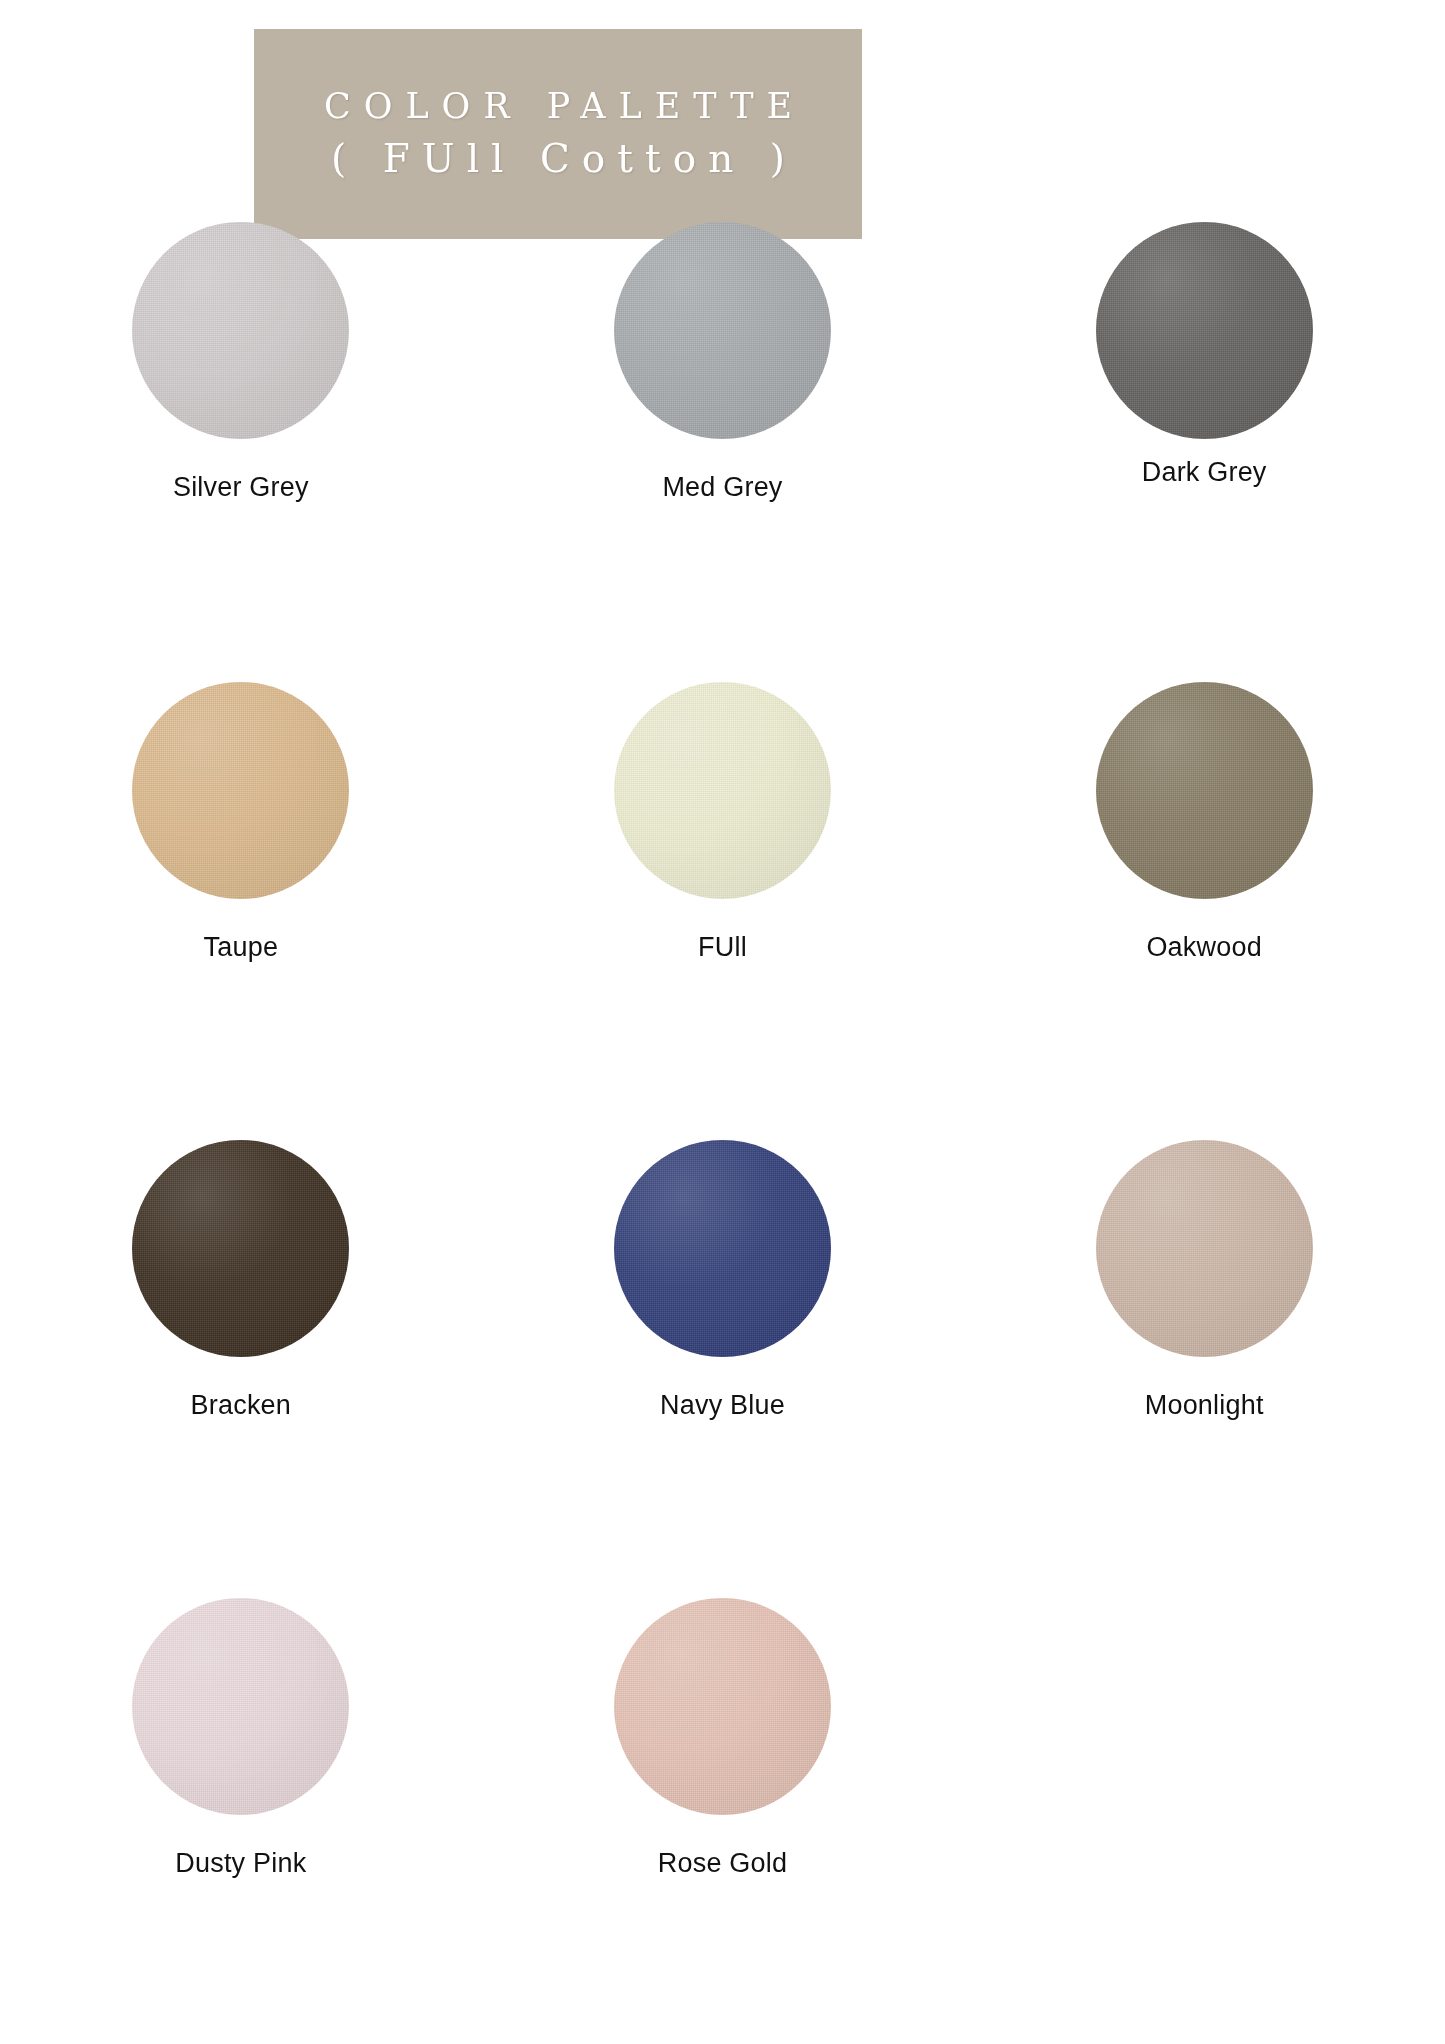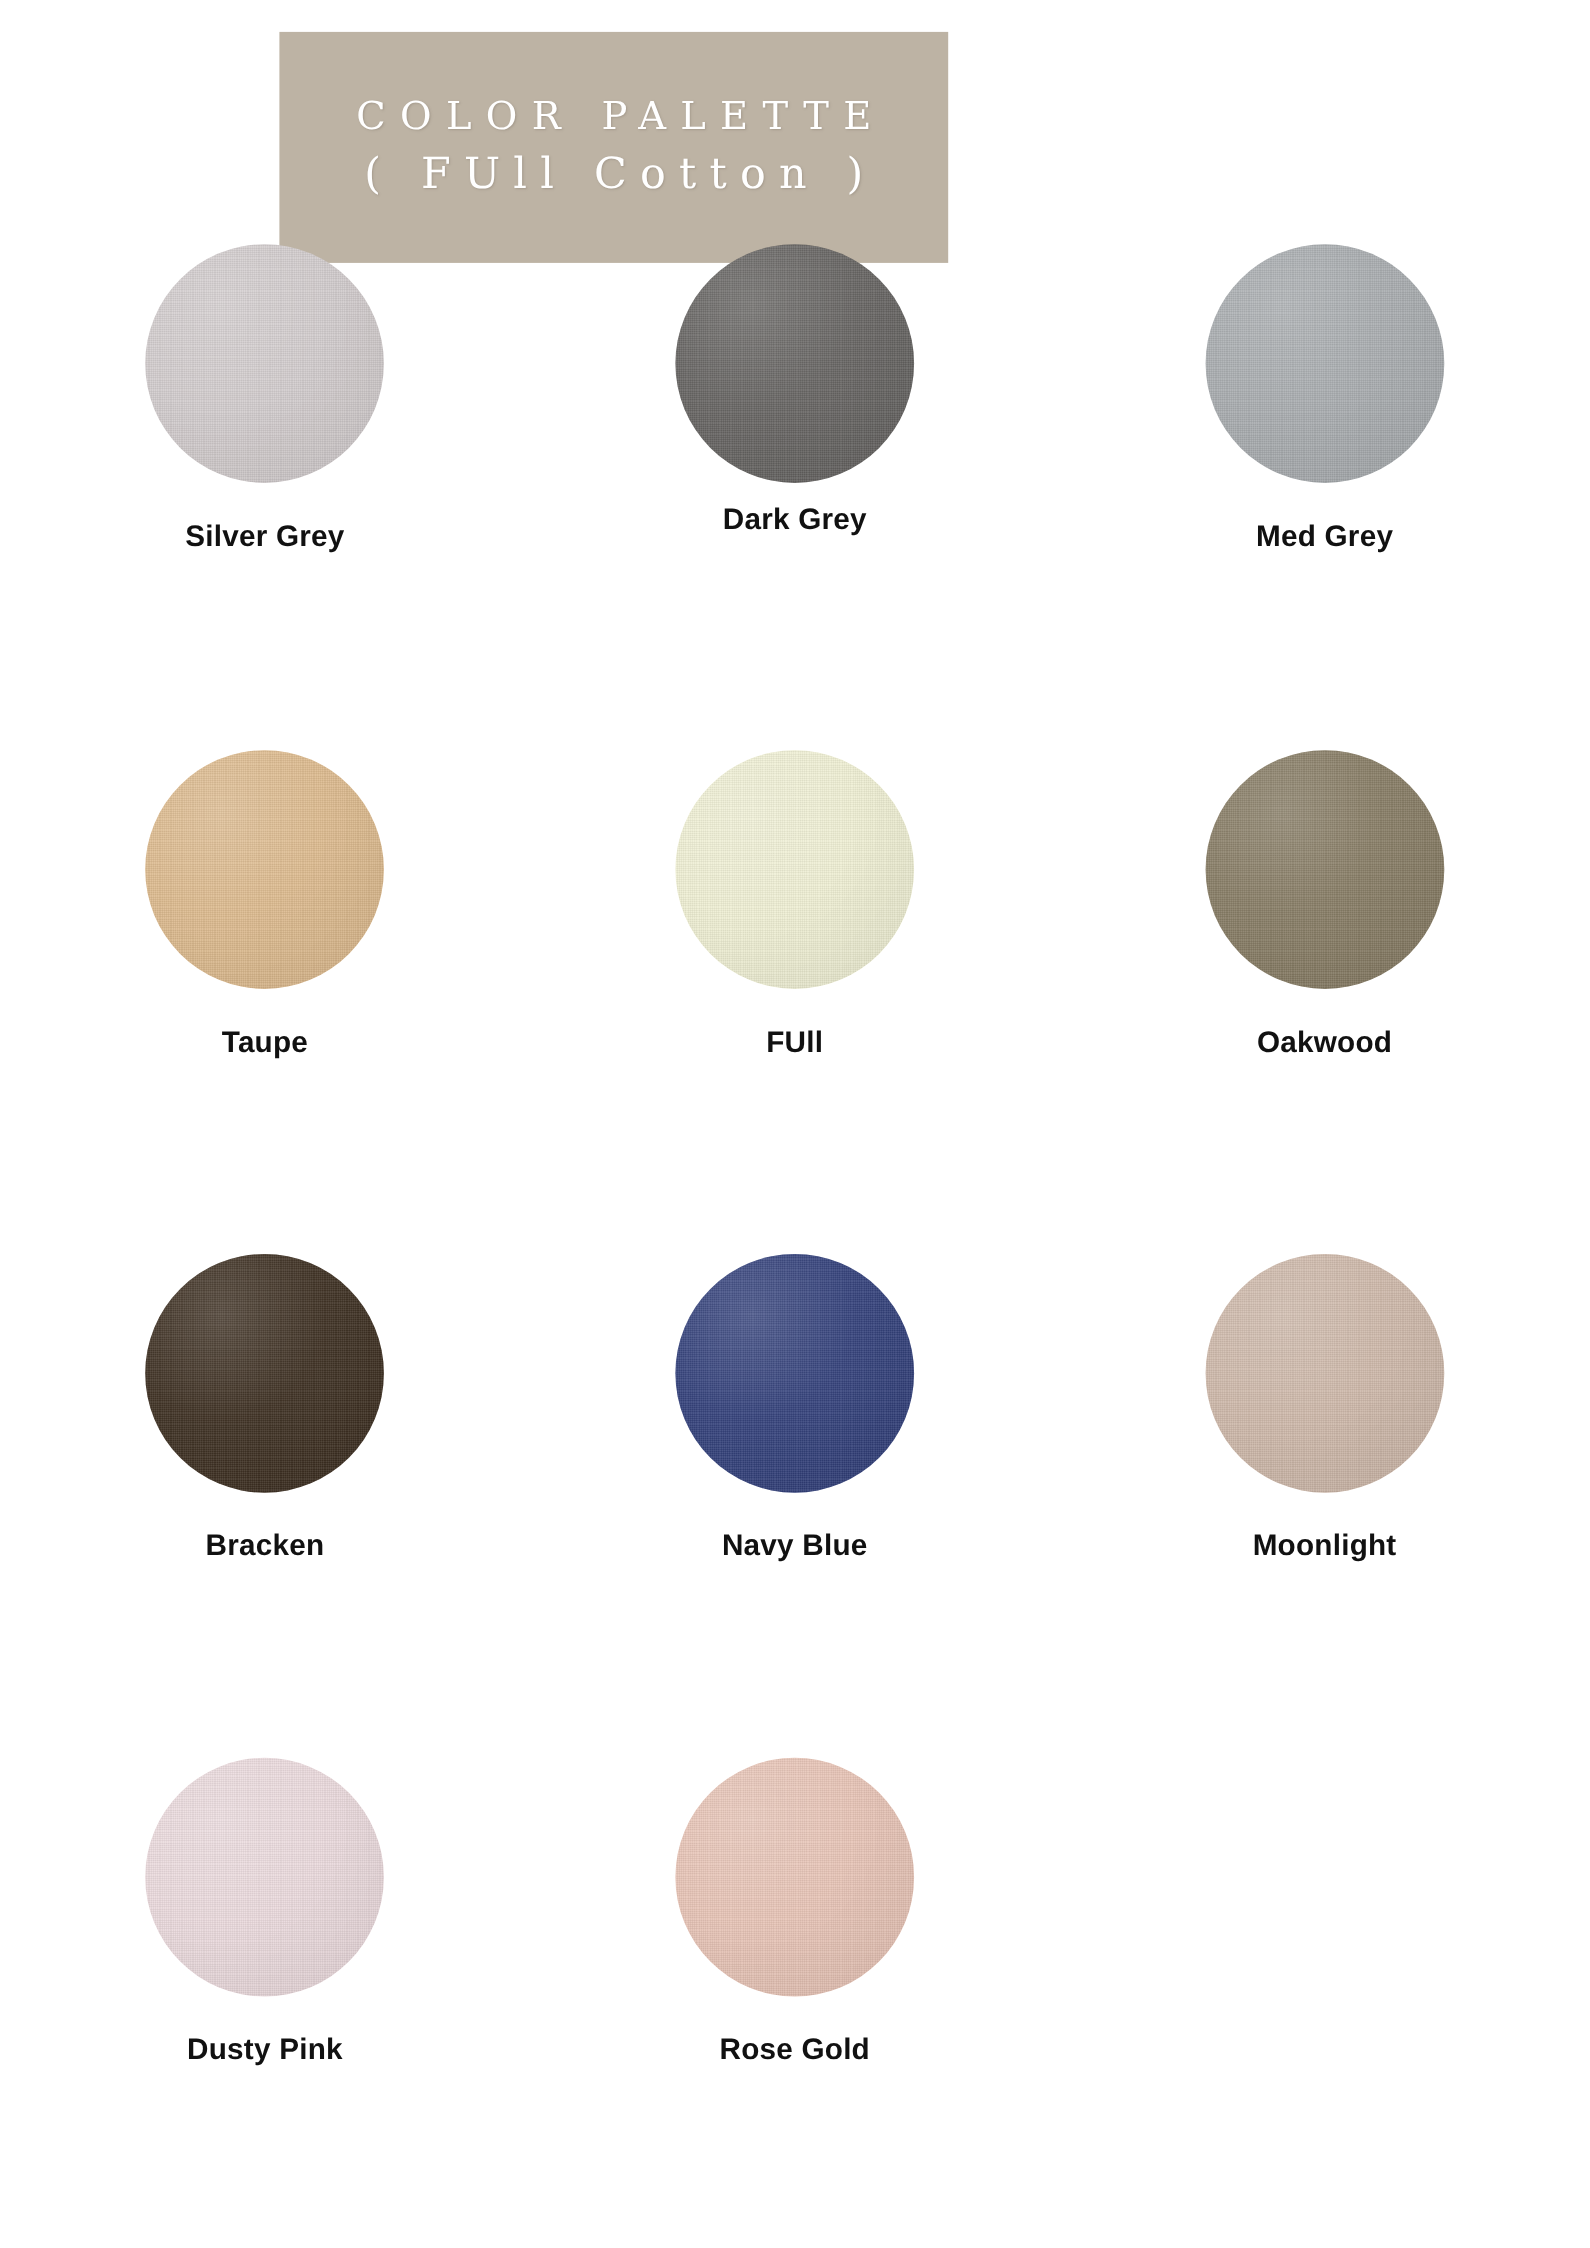--- a/index.html
+++ b/index.html
@@ -104,21 +104,21 @@
         rgba(255,255,255,0.16) 0%,
         rgba(255,255,255,0.04) 42%,
         rgba(0,0,0,0.07) 100%);
     pointer-events: none;
   }
 
   .swatch-label {
     margin-top: 33px;
     font-family: "Liberation Sans", sans-serif;
     font-size: 27px;
-    font-weight: 700;
+    font-weight: 400;
     color: #111111;
     text-align: center;
     letter-spacing: 0.2px;
     white-space: nowrap;
   }
 
   
   .palette-grid .swatch-cell.r1 { padding-top: 0px; }
   .palette-grid .swatch-cell.r2 { padding-top: 12px; }
   .palette-grid .swatch-cell.r3 { padding-top: 22px; }
@@ -133,27 +133,27 @@
 <div class="header-band">
   <div class="header-title">COLOR PALETTE</div>
   <div class="header-subtitle">( FUll Cotton )</div>
 </div>
 
 <div class="palette-grid">
     <div class="swatch-cell r1 c1">
       <div class="swatch-circle" style="background-color: rgb(209, 203, 204);"></div>
       <div class="swatch-label">Silver Grey</div>
     </div>
+    <div class="swatch-cell r1 c2">
+      <div class="swatch-circle" style="background-color: rgb(167, 171, 174);"></div>
+      <div class="swatch-label">Med Grey</div>
+    </div>
     <div class="swatch-cell r1 c3">
       <div class="swatch-circle" style="background-color: rgb(99, 97, 95);"></div>
       <div class="swatch-label">Dark Grey</div>
-    </div>
-    <div class="swatch-cell r1 c2">
-      <div class="swatch-circle" style="background-color: rgb(167, 171, 174);"></div>
-      <div class="swatch-label">Med Grey</div>
     </div>
     <div class="swatch-cell r2 c1">
       <div class="swatch-circle" style="background-color: rgb(220, 185, 140);"></div>
       <div class="swatch-label">Taupe</div>
     </div>
     <div class="swatch-cell r2 c2">
       <div class="swatch-circle" style="background-color: rgb(238, 238, 210);"></div>
       <div class="swatch-label">FUll</div>
     </div>
     <div class="swatch-cell r2 c3">

